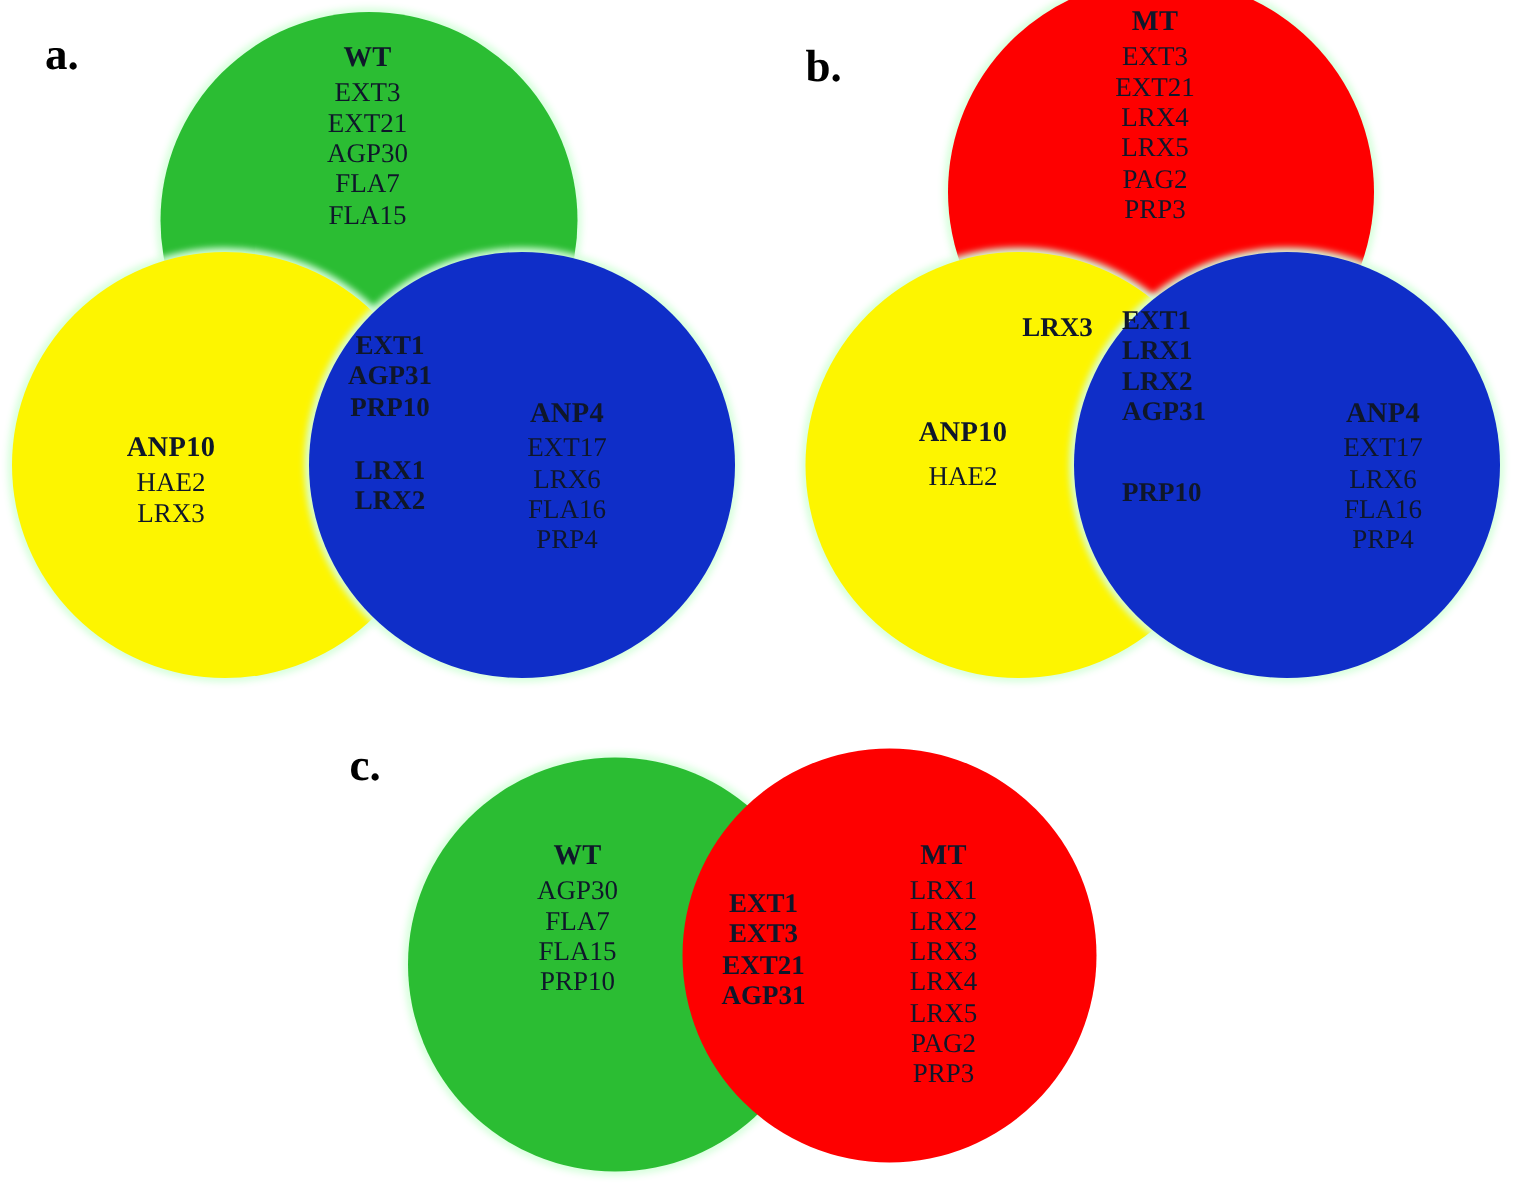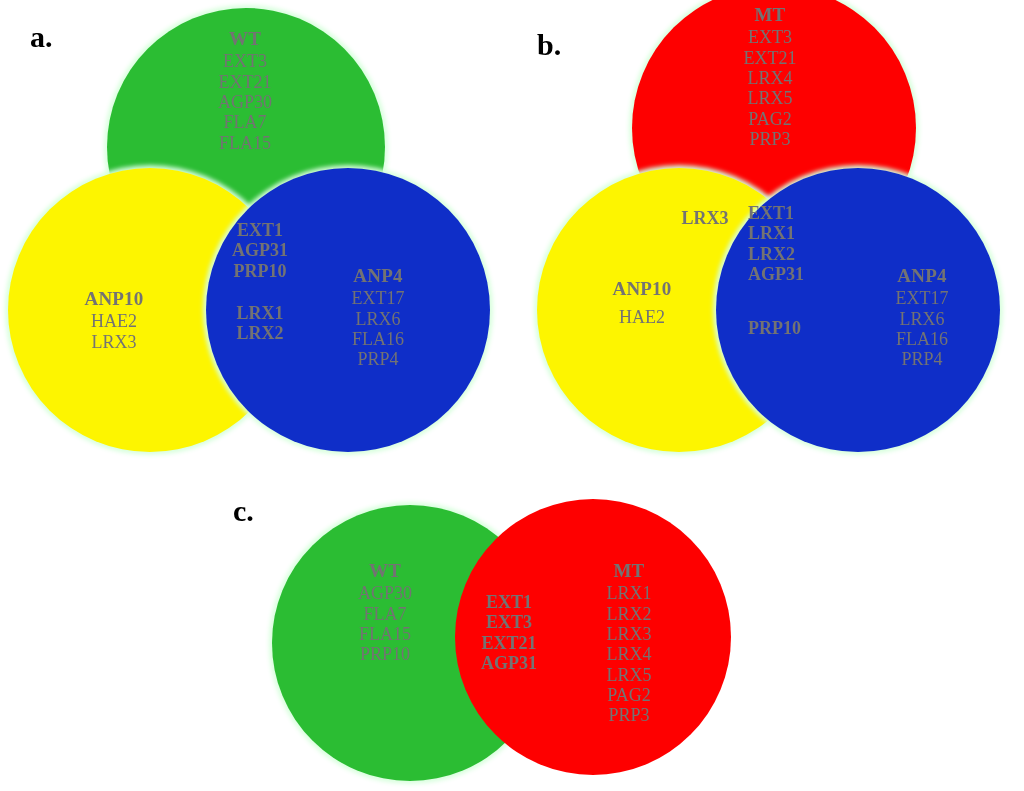--- a/index.html
+++ b/index.html
@@ -29,21 +29,21 @@
   .circle {
     position: absolute;
     border-radius: 50%;
   }
   .halo {
     box-shadow: 0 0 4px 3px rgba(215, 255, 220, 0.95);
   }
   .txtblock {
     position: absolute;
     text-align: center;
-    color: #737373;
+    color: #0f172a;
     line-height: 1.13;
     white-space: normal;
   }
   .set-title {
     font-weight: bold;
     font-size: 19px;
     letter-spacing: 0.2px;
     display: block;
     margin-bottom: 2px;
   }

